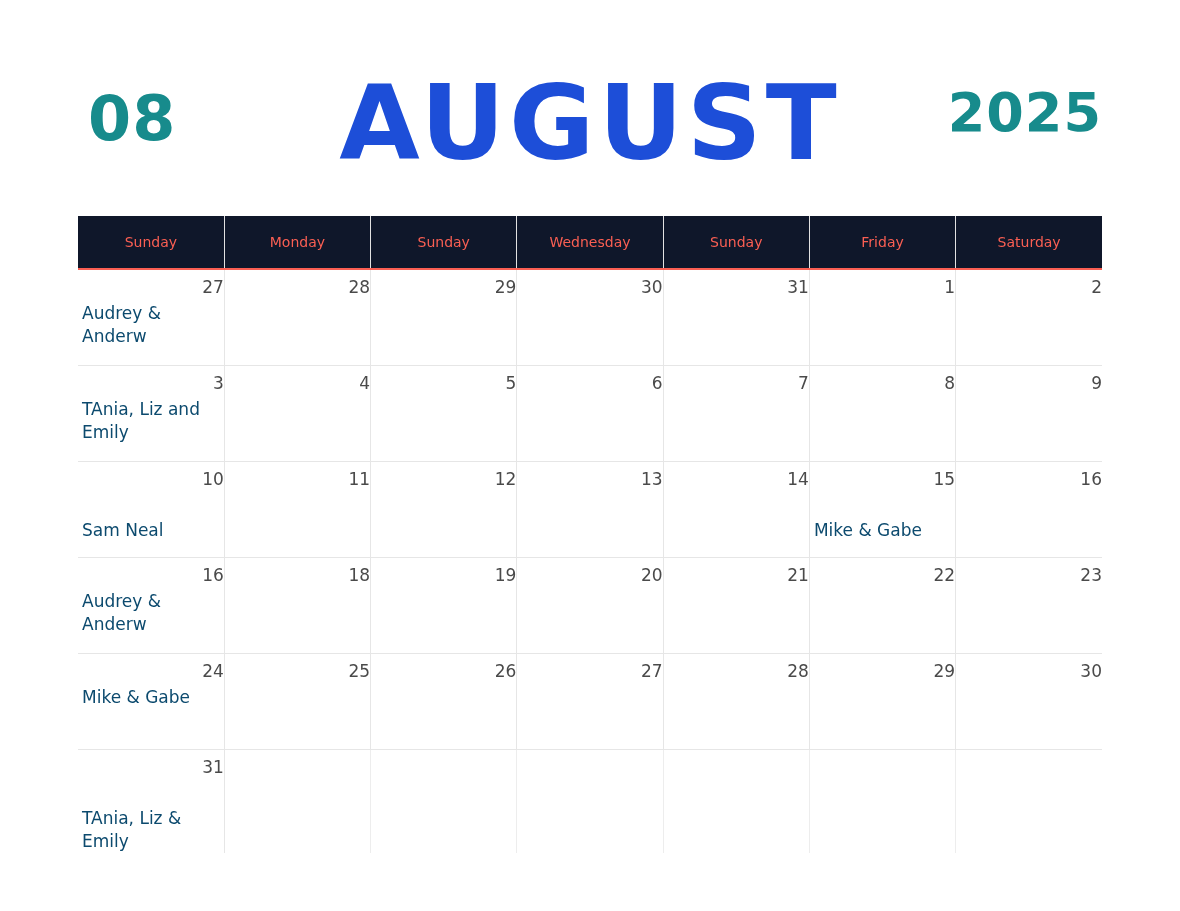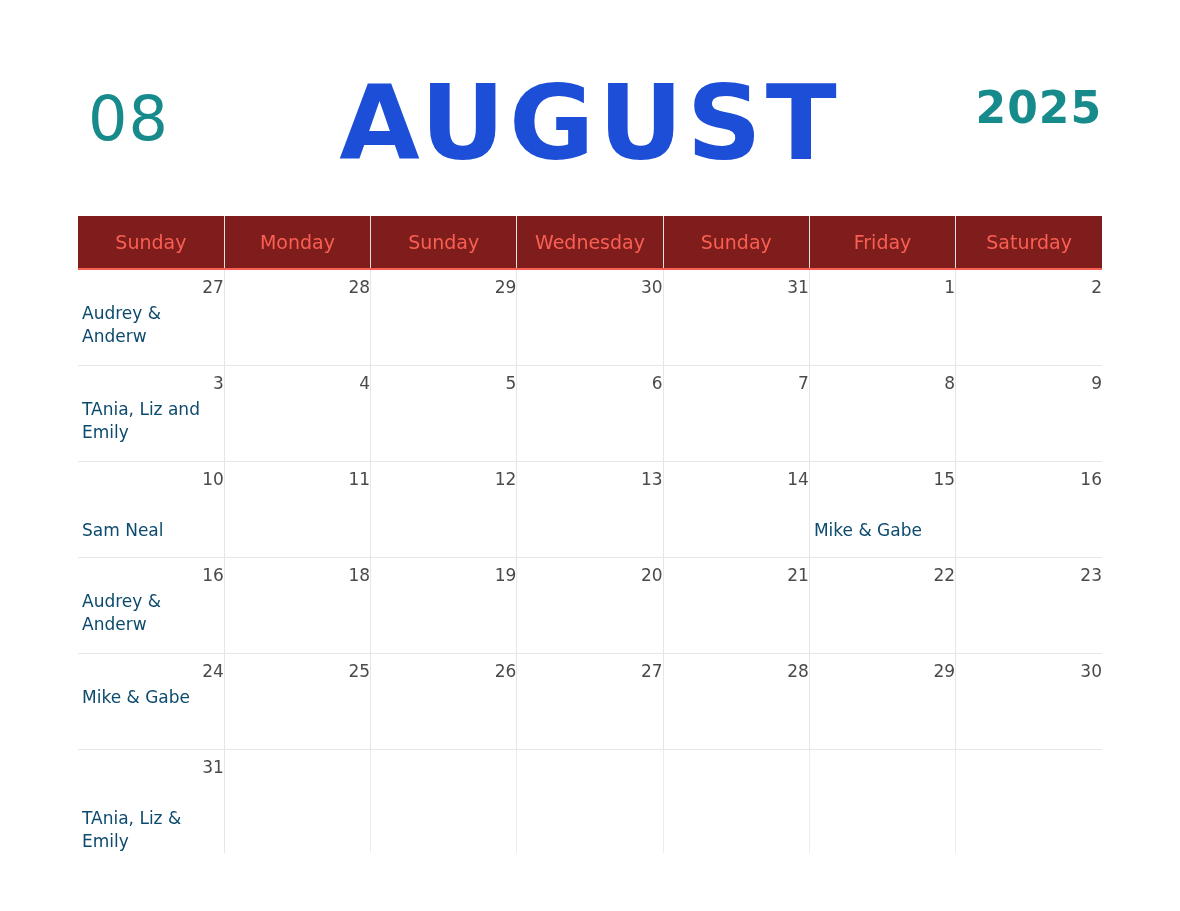--- a/index.html
+++ b/index.html
@@ -29,68 +29,68 @@
     left: 78px;
     right: 78px;
     top: 60px;
     height: 130px;
   }
   .month-num {
     position: absolute;
     left: 10px;
     top: 28px;
     font-size: 62px;
-    font-weight: 400;
+    font-weight: 700;
     color: #178b8c;
     letter-spacing: 1px;
     line-height: 1;
   }
   .month-name {
     position: absolute;
     left: 0;
     right: 0;
     top: 6px;
     text-align: center;
     font-size: 104px;
     font-weight: 800;
     color: #1d4ed8;
     letter-spacing: 4px;
     line-height: 1.1;
   }
   .year {
     position: absolute;
     right: 0px;
     top: 26px;
-    font-size: 44px;
+    font-size: 54px;
     font-weight: 700;
     color: #178b8c;
     letter-spacing: 1px;
     line-height: 1;
   }
 
   
   .calendar {
     position: absolute;
     left: 78px;
     top: 216px;
     width: 1024px;
     border-collapse: collapse;
     table-layout: fixed;
   }
   .calendar th {
     height: 50px;
-    font-size: 19px;
+    font-size: 14px;
     font-weight: 400;
     color: #fa5f53;
     text-align: center;
     vertical-align: middle;
     border-left: 1px solid #e2e2e2;
     border-right: 1px solid #e2e2e2;
     border-bottom: 2px solid #fa5f53;
-    background: #7f1d1d;
+    background: #0f172a;
   }
   .calendar th:first-child { border-left: none; }
   .calendar th:last-child { border-right: none; }
 
   .calendar td {
     height: 95px;
     width: 146.2px;
     border: 1px solid #e6e6e6;
     vertical-align: top;
     padding: 0;

